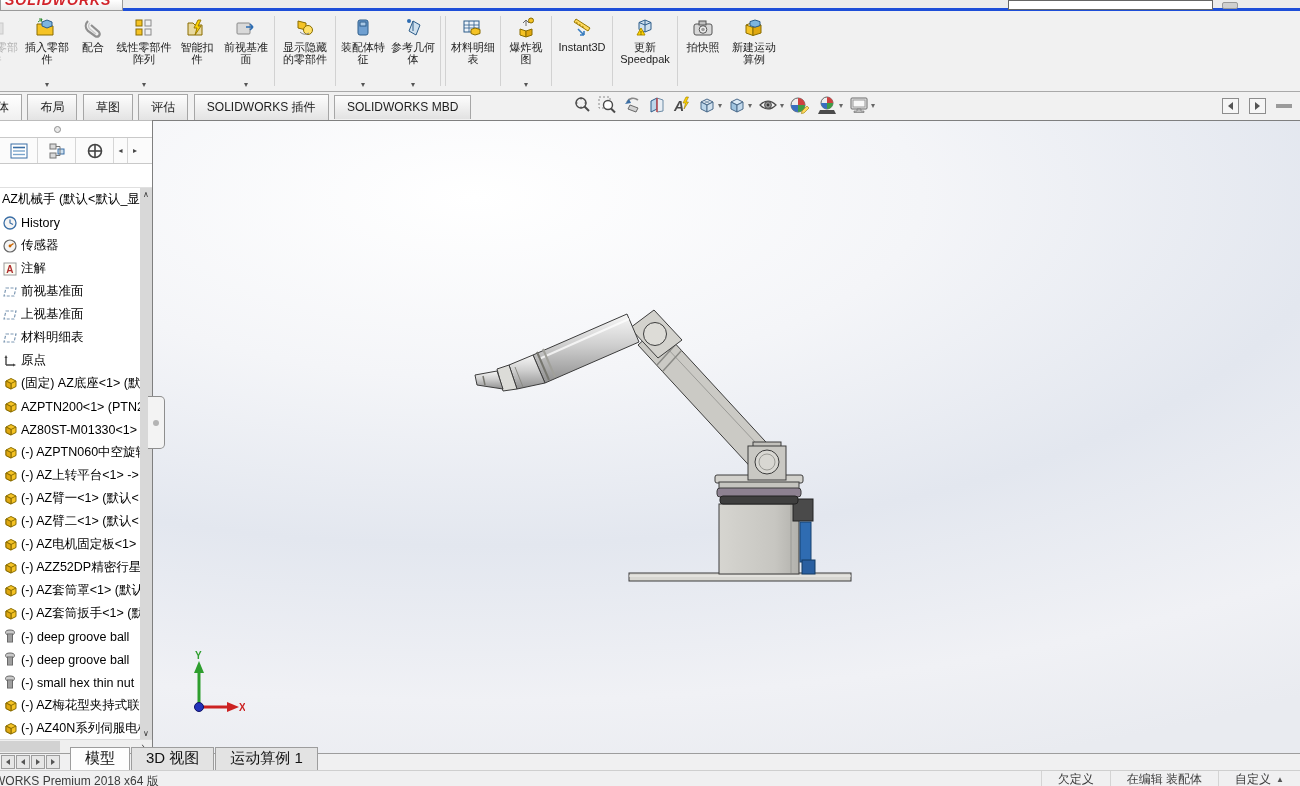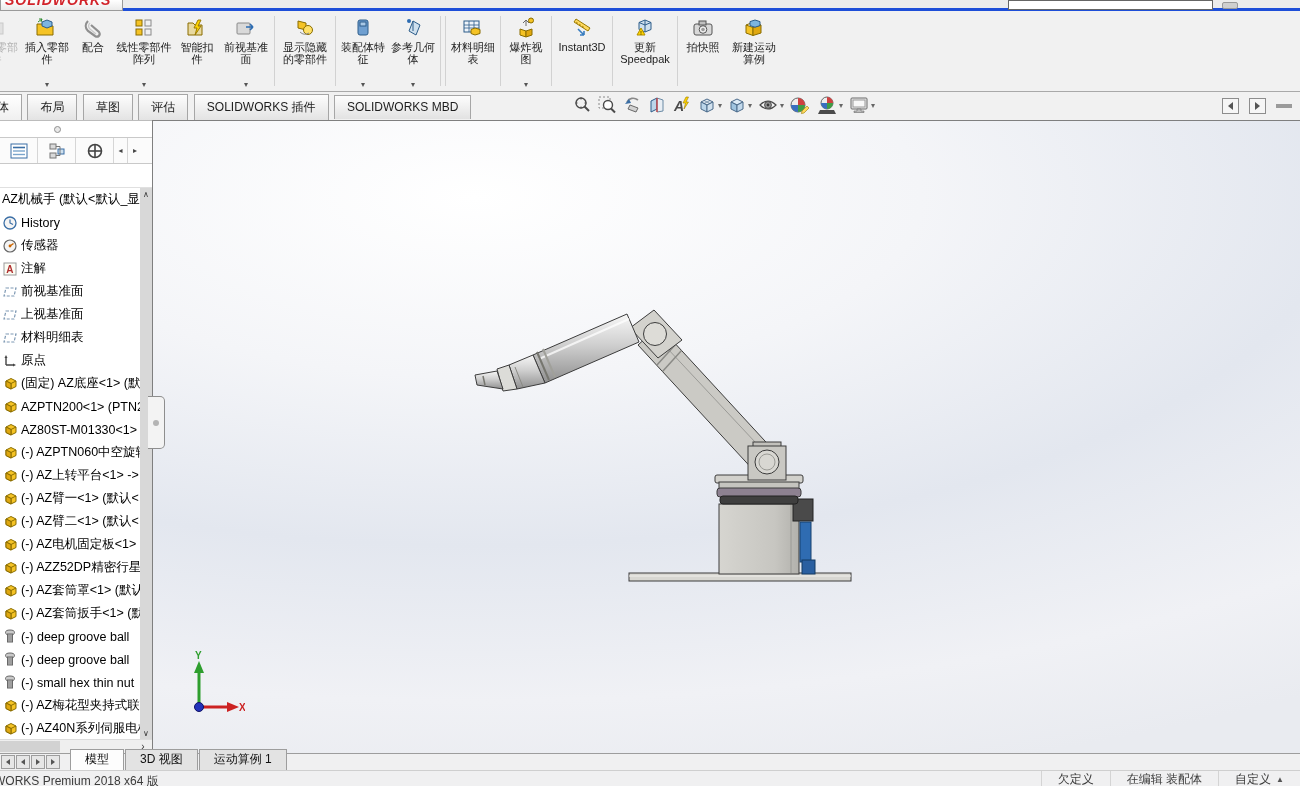--- a/index.html
+++ b/index.html
@@ -56,21 +56,21 @@
   #hscroll { position:absolute; left:0; bottom:0; width:152px; height:14px; background:#efefef; border-top:1px solid #dcdcdc; }
   #hthumb { position:absolute; left:0; top:1px; width:60px; height:11px; background:#d2d2d2; }
   #harrow { position:absolute; right:2px; top:0px; width:14px; height:13px; font-size:10px; color:#333; text-align:center; line-height:13px; }
   #splitter-tab { position:absolute; left:148px; top:276px; width:17px; height:53px; background:#f3f3f3; border:1px solid #8e8e8e; border-left:none; border-radius:0 5px 5px 0; z-index:5; }
   #splitter-tab i { position:absolute; left:5px; top:23px; width:6px; height:6px; border-radius:50%; background:#b4b4b4; display:block; }
 
   
   #sheet-bar { position:absolute; left:0; top:753px; width:1300px; height:17px; background:#f0f0f1; border-top:1px solid #9d9d9d; display:flex; align-items:flex-end; }
   .nav-btn { width:14px; height:14px; margin:1px 0 1px 1px; background:#e6e6e6; border:1px solid #9d9d9d; display:flex; align-items:center; justify-content:center; }
   .nav-btn .tri-l, .nav-btn .tri-r { border-top-width:3px; border-bottom-width:3px; border-left-width:4px; border-right-width:4px; }
-  .sheet-tab { padding:1px 14px 2px; font-size:12px; color:#111; border:1px solid #9d9d9d; border-bottom:none; background:#e3e3e3; margin-right:1px; white-space:nowrap; }
+  .sheet-tab { padding:1px 14px 2px; font-size:15px; color:#111; border:1px solid #9d9d9d; border-bottom:none; background:#e3e3e3; margin-right:1px; white-space:nowrap; }
   .sheet-tab.first { margin-left:10px; }
   .sheet-tab.active { background:#fdfdfd; }
   #statusbar { position:absolute; left:0; top:770px; width:1300px; height:16px; background:#f0f0f1; border-top:1px solid #cfcfcf; font-size:12px; color:#3c3c3c; overflow:hidden; }
   #status-left { position:absolute; left:-42px; top:2px; white-space:nowrap; }
   #status-right { position:absolute; right:0; top:0; height:16px; display:flex; align-items:flex-end; }
   .st-item { padding:0 16px; border-left:1px solid #d4d4d4; height:16px; display:flex; align-items:center; gap:5px; white-space:nowrap; }
   .st-tri { font-size:8px; color:#555; }
 
   
   #robot-svg { position:absolute; left:308px; top:180px; }

